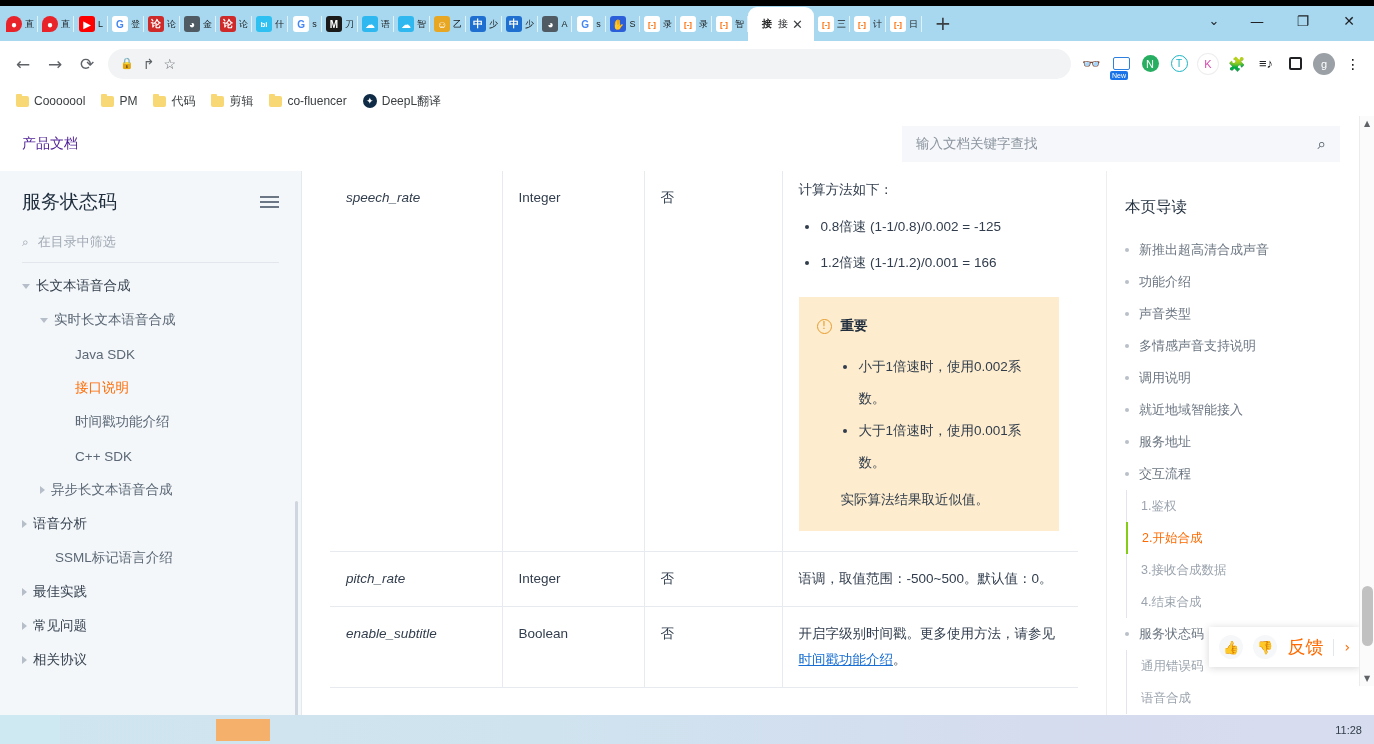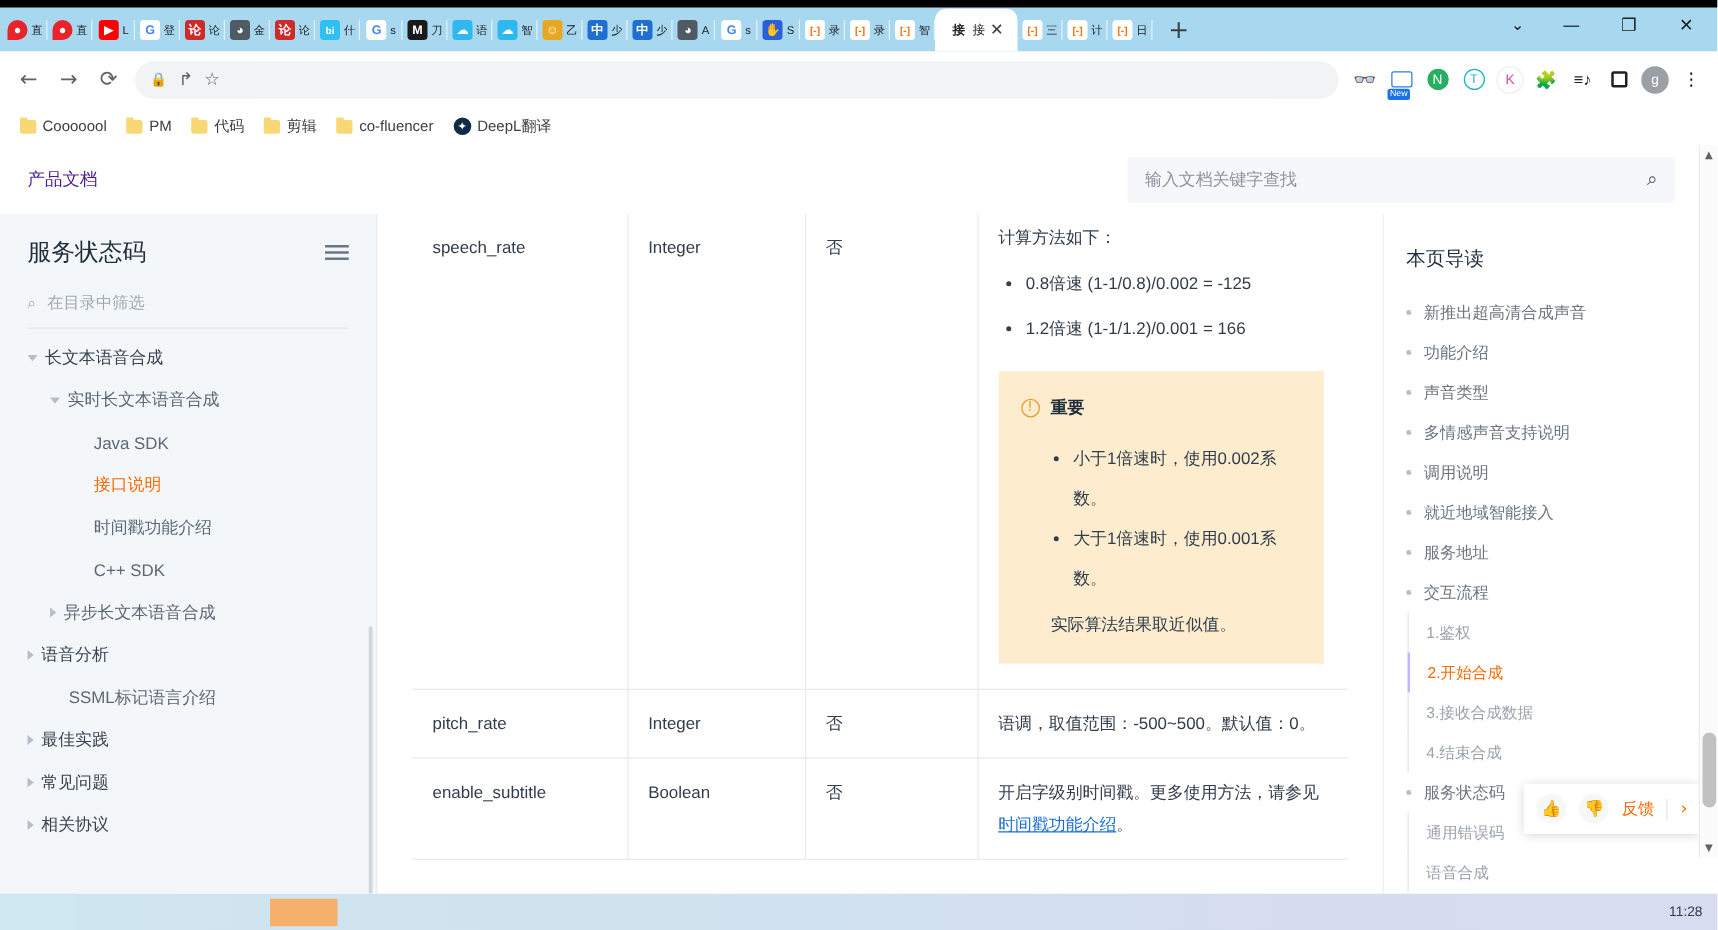--- a/index.html
+++ b/index.html
@@ -247,21 +247,21 @@
     vertical-align: top;
     padding: 14px 16px;
     font-size: 13.5px;
     color: #313d4c;
     line-height: 26px;
   }
   table.params td.c1 { width: 172px; border-right: 1px solid #e7eaee; }
   table.params td.c2 { width: 142px; border-right: 1px solid #e7eaee; }
   table.params td.c3 { width: 138px; border-right: 1px solid #e7eaee; }
   .row-clip td { padding-top: 0; }
-  .cellcode { font-family: "Liberation Sans", sans-serif; }
+  .cellcode { font-family: "Liberation Sans", sans-serif; font-style: italic; }
 
   ul.blist { list-style: none; margin: 6px 0 0 0; padding: 0; }
   ul.blist li {
     position: relative; padding-left: 22px; line-height: 36px; font-size: 13.5px; color: #313d4c;
   }
   ul.blist li::before {
     content: ""; position: absolute; left: 6px; top: 16px;
     width: 4px; height: 4px; border-radius: 50%; background: #313d4c;
   }
 
@@ -305,40 +305,40 @@
   .toc-item .dot {
     width: 4px; height: 4px; border-radius: 50%; background: #b9c0c8;
     margin-top: 14px; flex: none;
   }
   .toc-sub {
     position: relative; padding-left: 14px; margin-left: 1px;
     font-size: 12.5px; color: #9aa3ad; height: 32px; line-height: 32px;
     border-left: 1px solid #e2e6ea;
     white-space: nowrap;
   }
-  .toc-sub.active { color: #ff6a00; border-left: 2px solid #c4b5fd; }
+  .toc-sub.active { color: #ff6a00; border-left: 2px solid #84cc16; }
   .toc-scrollbar {
     position: absolute; right: 2px; top: 405px; width: 4px; height: 38px;
     background: #c4cbd3; border-radius: 2px;
   }
 
   .feedback {
     position: absolute;
     right: 14px; bottom: 48px;
     height: 40px; background: #fff;
     box-shadow: 0 1px 8px rgba(0,0,0,0.16);
     display: flex; align-items: center; gap: 10px; padding: 0 10px;
     z-index: 10;
   }
   .fb-ic {
     width: 24px; height: 24px; border-radius: 50%; background: #f6f7f9;
     display: flex; align-items: center; justify-content: center;
     color: #ff8a33; font-size: 13px; font-family: "DejaVu Sans", sans-serif;
   }
-  .fb-lbl { font-size: 13px; color: #ff6a00; }
+  .fb-lbl { font-size: 18px; color: #ff6a00; }
   .fb-div { width: 1px; height: 17px; background: #e3e6ea; }
   .fb-arrow { font-size: 14px; color: #ff6a00; font-family: "DejaVu Sans", sans-serif; }
 
   
   .pgscroll {
     position: absolute; right: 0; top: 0; bottom: 29px; width: 15px;
     background: #fbfbfb; border-left: 1px solid #ececec; z-index: 20;
   }
   .pgscroll .up, .pgscroll .down {
     height: 15px; display: flex; align-items: center; justify-content: center;

